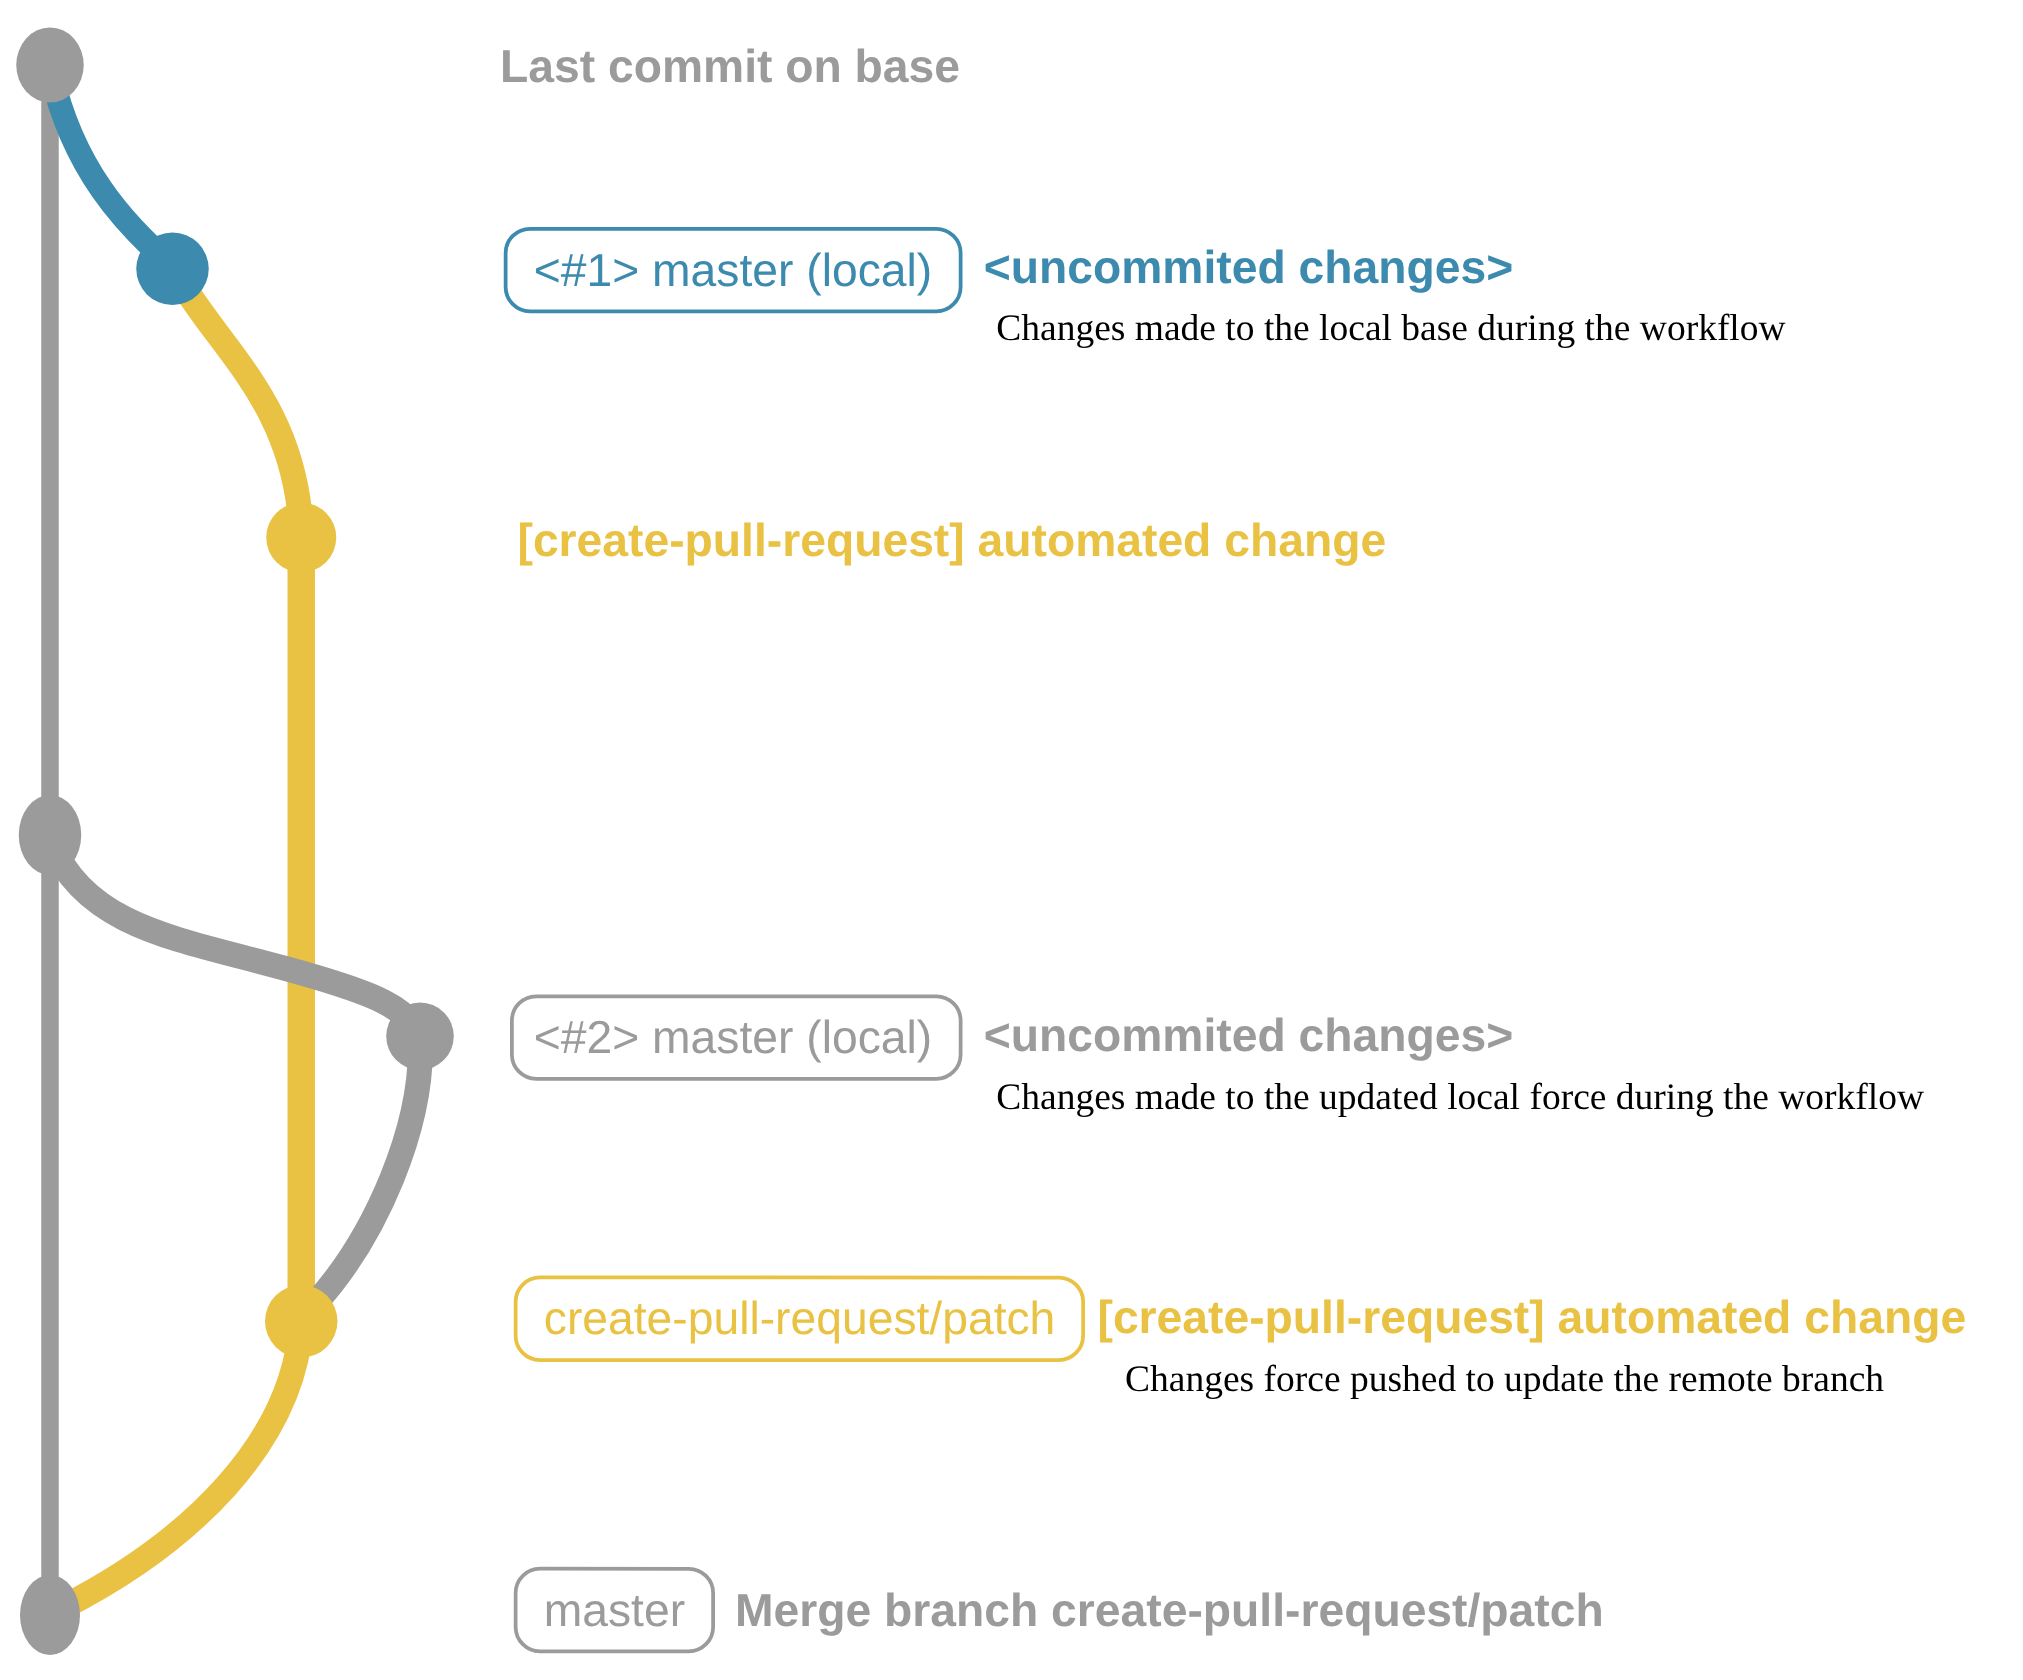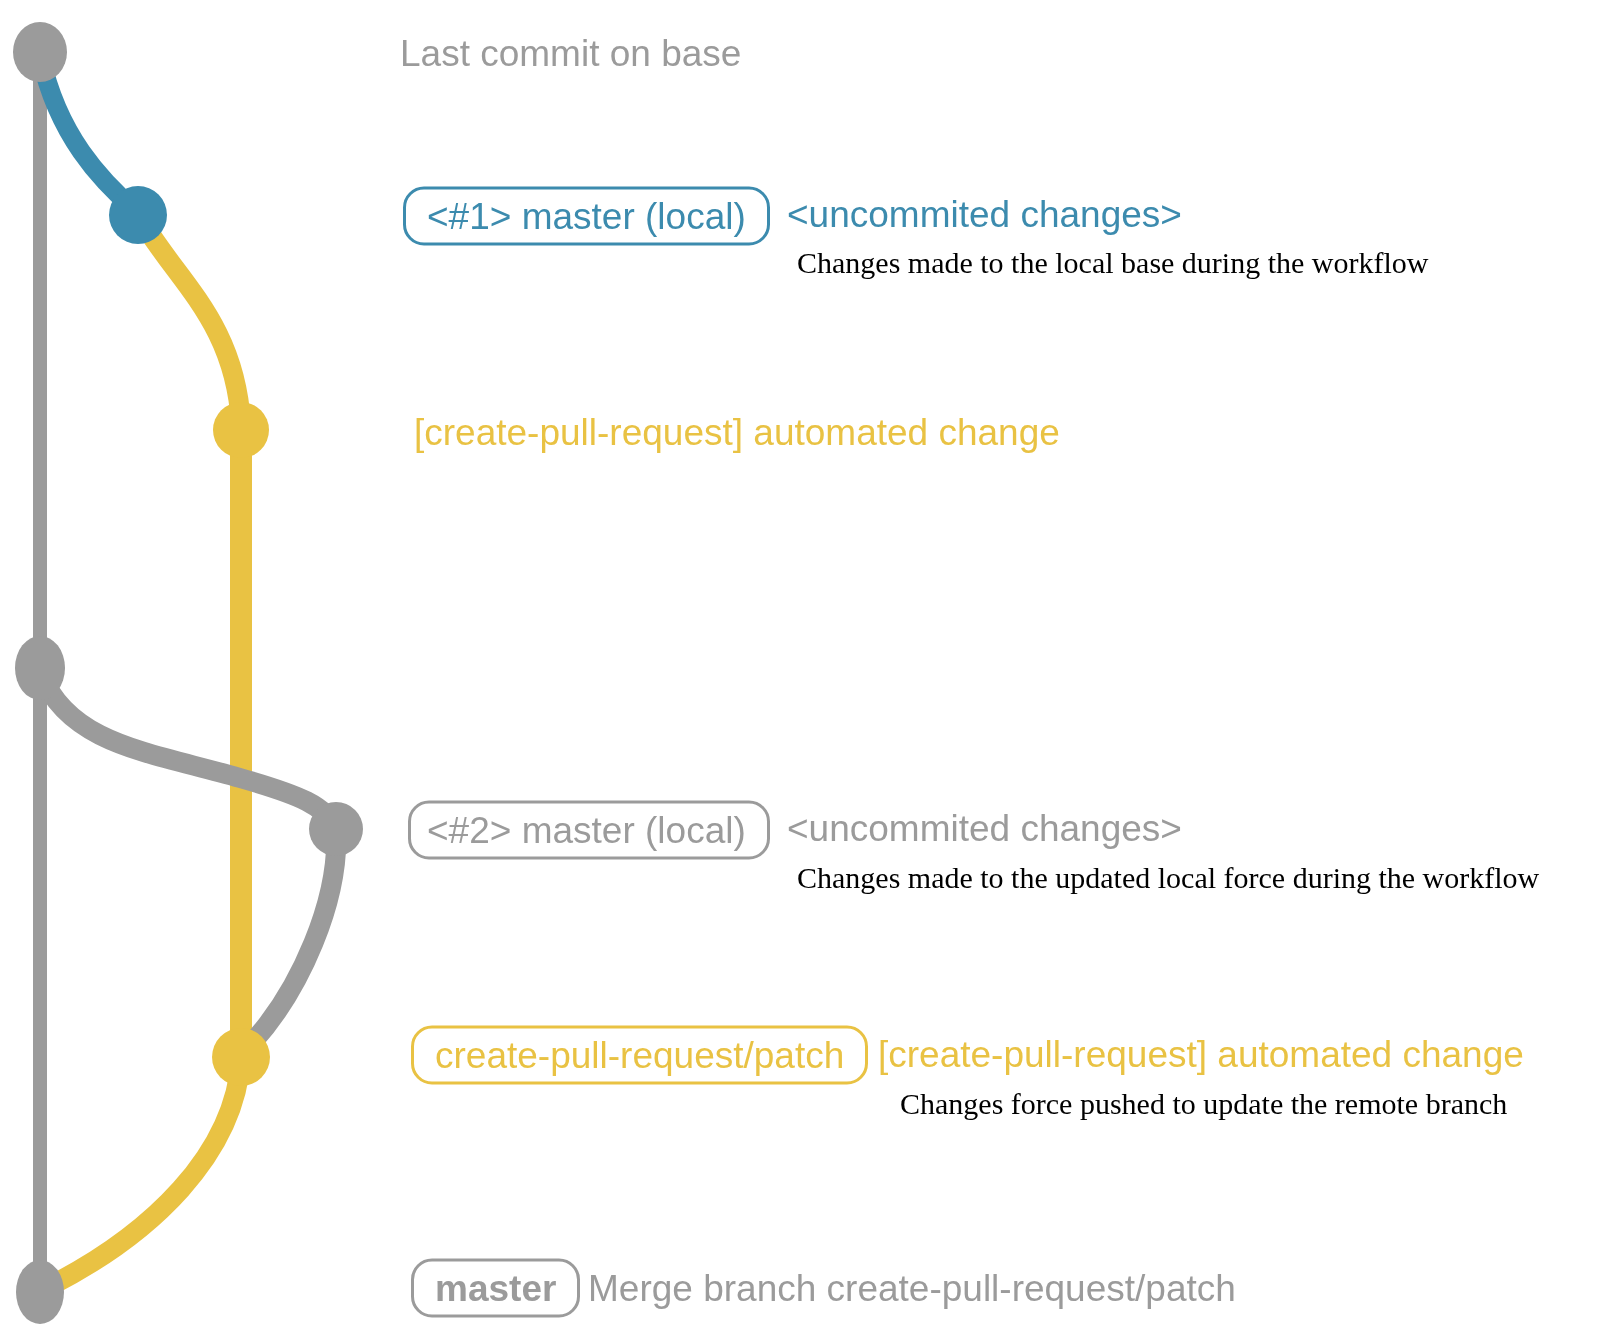--- a/index.html
+++ b/index.html
@@ -4,33 +4,33 @@
 <style>
   :root{
     --gray:#9b9b9b; --blue:#3c8bae; --yellow:#e9c243; --ink:#000000; --background:#ffffff;
   }
   html,body{margin:0;padding:0;background:var(--background);}
   .canvas{
     position:relative;width:1618px;height:1344px;background:var(--background);
     font-family:"Liberation Sans",sans-serif;overflow:hidden;
   }
   .graph-svg{position:absolute;left:0;top:0;}
-  .lbl{position:absolute;transform:translateY(-50%);font-size:37px;white-space:nowrap;line-height:1;}
+  .lbl{position:absolute;transform:translateY(-50%);font-size:37px;white-space:nowrap;line-height:1;font-weight:bold;}
   .lbl.gray{color:var(--gray);}
   .lbl.blue{color:var(--blue);}
   .lbl.yellow{color:var(--yellow);}
   .desc{
     position:absolute;transform:translateY(-50%);
     font-family:"Liberation Serif",serif;font-size:30px;color:var(--ink);
     white-space:nowrap;line-height:1;
   }
   .badge{
     position:absolute;transform:translateY(-50%);
     display:inline-flex;align-items:center;justify-content:center;box-sizing:border-box;
-    height:59px;padding:0 21px;border:3px solid;border-radius:21px;
+    height:69px;padding:0 21px;border:3px solid;border-radius:21px;
     font-size:37px;white-space:nowrap;background:var(--background);
   }
   .badge.gray{border-color:var(--gray);color:var(--gray);}
   .badge.blue{border-color:var(--blue);color:var(--blue);}
   .badge.yellow{border-color:var(--yellow);color:var(--yellow);}
   .branch{fill:none;stroke-linecap:round;}
   .s-gray{stroke:var(--gray);}
   .s-blue{stroke:var(--blue);}
   .s-yellow{stroke:var(--yellow);}
   .f-gray{fill:var(--gray);}
@@ -77,16 +77,16 @@
 
 
   <div class="badge gray" style="left:408px;top:830px;padding-left:16px;">&lt;#2&gt; master (local)</div>
   <div class="lbl gray" style="left:787px;top:828px;">&lt;uncommited changes&gt;</div>
   <div class="desc" style="left:797px;top:878px;">Changes made to the updated local force during the workflow</div>
 
   <div class="badge yellow" style="left:411px;top:1055px;">create-pull-request/patch</div>
   <div class="lbl yellow" style="left:878px;top:1054px;">[create-pull-request] automated change</div>
   <div class="desc" style="left:900px;top:1104px;">Changes force pushed to update the remote branch</div>
 
-  <div class="badge gray" style="left:411px;top:1288px;font-weight:bold;">master</div>
+  <div class="badge gray" style="left:411px;top:1288px;">master</div>
   <div class="lbl gray" style="left:588px;top:1288px;">Merge branch create-pull-request/patch</div>
 
 </div>
 
 </body></html>

